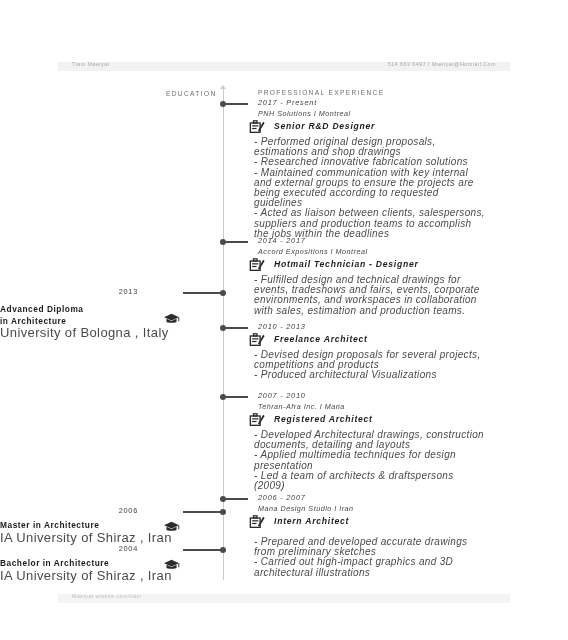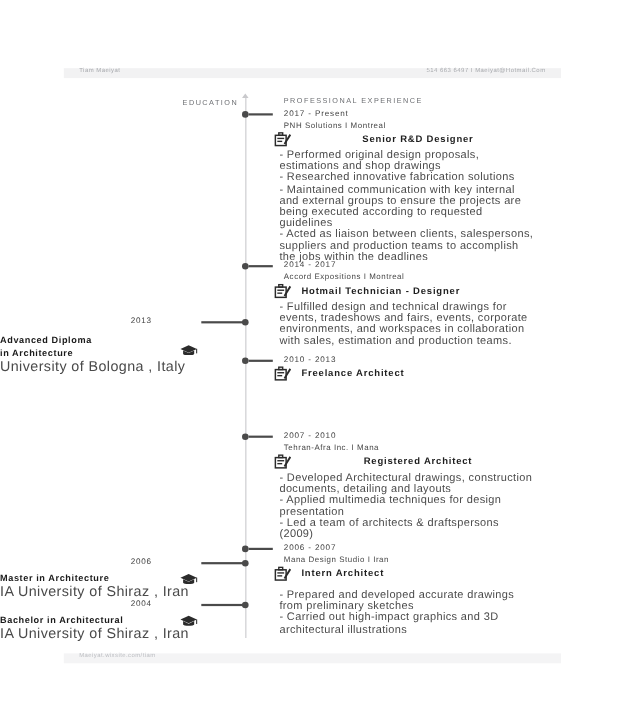--- a/index.html
+++ b/index.html
@@ -119,20 +119,21 @@
     white-space: nowrap;
   }
   .sec-edu  { left: 166px; top: 90px; }
   .sec-exp  { left: 258px; top: 89px; }
 
   
   .exp {
     position: absolute;
     left: 248px;
     width: 238px;
+    font-style: italic;
   }
   .exp .years {
     font-size: 7.4px;
     letter-spacing: 0.75px;
     color: #3f3f3f;
     line-height: 11px;
     white-space: nowrap;
     margin-left: 10px;
   }
   .exp .org {
@@ -239,21 +240,21 @@
 
 <div class="dot" style="top:509px"></div>
 <div class="stub-l" style="top:511px"></div>
 
 <div class="dot" style="top:547px"></div>
 <div class="stub-l" style="top:549px"></div>
 
 <div class="exp" style="top:97px">
   <div class="years">2017 - Present</div>
   <div class="org">PNH Solutions I Montreal</div>
-  <div style="position:relative;text-align:center;">
+  <div style="position:relative;">
     <span class="icon-brief">
       <svg viewBox="0 0 20 18" width="18" height="16">
         <rect x="2.5" y="4.5" width="11" height="10.5" fill="none" stroke="#2b2b2b" stroke-width="1.5"></rect>
         <rect x="6" y="2" width="4" height="2.5" fill="none" stroke="#2b2b2b" stroke-width="1.4"></rect>
         <rect x="4.5" y="7" width="7" height="1.4" fill="#2b2b2b"></rect>
         <rect x="4.5" y="10" width="5" height="1.4" fill="#2b2b2b"></rect>
         <path d="M11 13 L17 3.2 L18.6 4.4 L12.6 14 Z" fill="#2b2b2b"></path>
       </svg>
     </span>
     <div class="role">Senior R&amp;D Designer</div>
@@ -293,26 +294,30 @@
       <svg viewBox="0 0 20 18" width="18" height="16">
         <rect x="2.5" y="4.5" width="11" height="10.5" fill="none" stroke="#2b2b2b" stroke-width="1.5"></rect>
         <rect x="6" y="2" width="4" height="2.5" fill="none" stroke="#2b2b2b" stroke-width="1.4"></rect>
         <rect x="4.5" y="7" width="7" height="1.4" fill="#2b2b2b"></rect>
         <rect x="4.5" y="10" width="5" height="1.4" fill="#2b2b2b"></rect>
         <path d="M11 13 L17 3.2 L18.6 4.4 L12.6 14 Z" fill="#2b2b2b"></path>
       </svg>
     </span>
     <div class="role">Freelance Architect</div>
   </div>
+  <div class="bullets">
+    <div>- Devised design proposals for several projects, competitions and products</div>
+    <div>- Produced architectural Visualizations</div>
+  </div>
 </div>
 
 <div class="exp" style="top:390px">
   <div class="years">2007 - 2010</div>
   <div class="org">Tehran-Afra Inc. I Mana</div>
-  <div style="position:relative;text-align:center;">
+  <div style="position:relative;">
     <span class="icon-brief">
       <svg viewBox="0 0 20 18" width="18" height="16">
         <rect x="2.5" y="4.5" width="11" height="10.5" fill="none" stroke="#2b2b2b" stroke-width="1.5"></rect>
         <rect x="6" y="2" width="4" height="2.5" fill="none" stroke="#2b2b2b" stroke-width="1.4"></rect>
         <rect x="4.5" y="7" width="7" height="1.4" fill="#2b2b2b"></rect>
         <rect x="4.5" y="10" width="5" height="1.4" fill="#2b2b2b"></rect>
         <path d="M11 13 L17 3.2 L18.6 4.4 L12.6 14 Z" fill="#2b2b2b"></path>
       </svg>
     </span>
     <div class="role">Registered Architect</div>
@@ -379,19 +384,19 @@
 <div class="edu" style="top:544px">
   <div class="year" style="right:42px;top:0px">2004</div>
   <div style="position:relative; padding-right:22px; margin-top:14px;">
     <span class="icon-cap" style="right:0px; top:0px; position:absolute;">
       <svg viewBox="0 0 18 15" width="17" height="14">
         <path d="M9 2 L17 5.6 L9 9.2 L1 5.6 Z" fill="#2b2b2b"></path>
         <path d="M3.6 7.1 L3.6 10.4 C3.6 12 14.4 12 14.4 10.4 L14.4 7.1 L9 9.6 Z" fill="#2b2b2b"></path>
         <rect x="16.3" y="5.5" width="1" height="4.4" fill="#2b2b2b"></rect>
       </svg>
     </span>
-    <div class="deg">Bachelor in Architectural</div>
+    <div class="deg">Bachelor in Architecture</div>
     <div class="school">IA University of Shiraz  , Iran</div>
   </div>
 </div>
 
 <div class="footer-band"></div>
 <div class="footer-text">Maeiyat.wixsite.com/tiam</div>
 
 </body></html>

